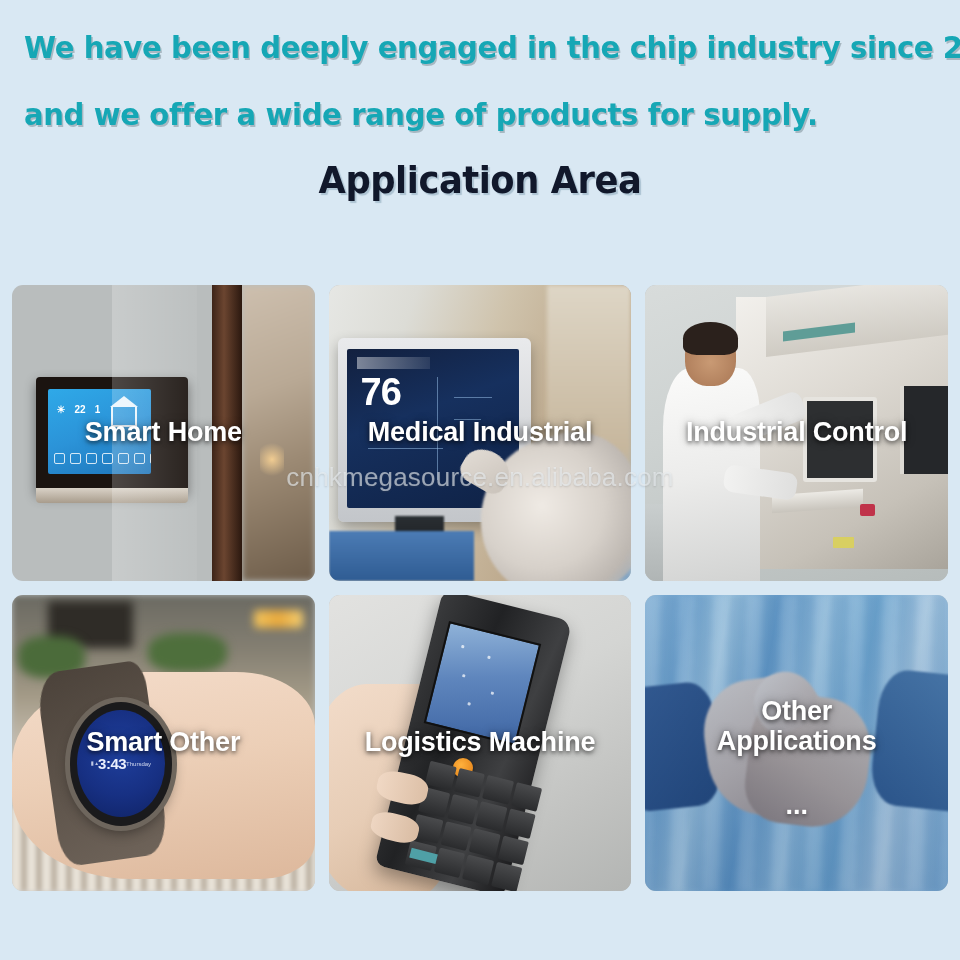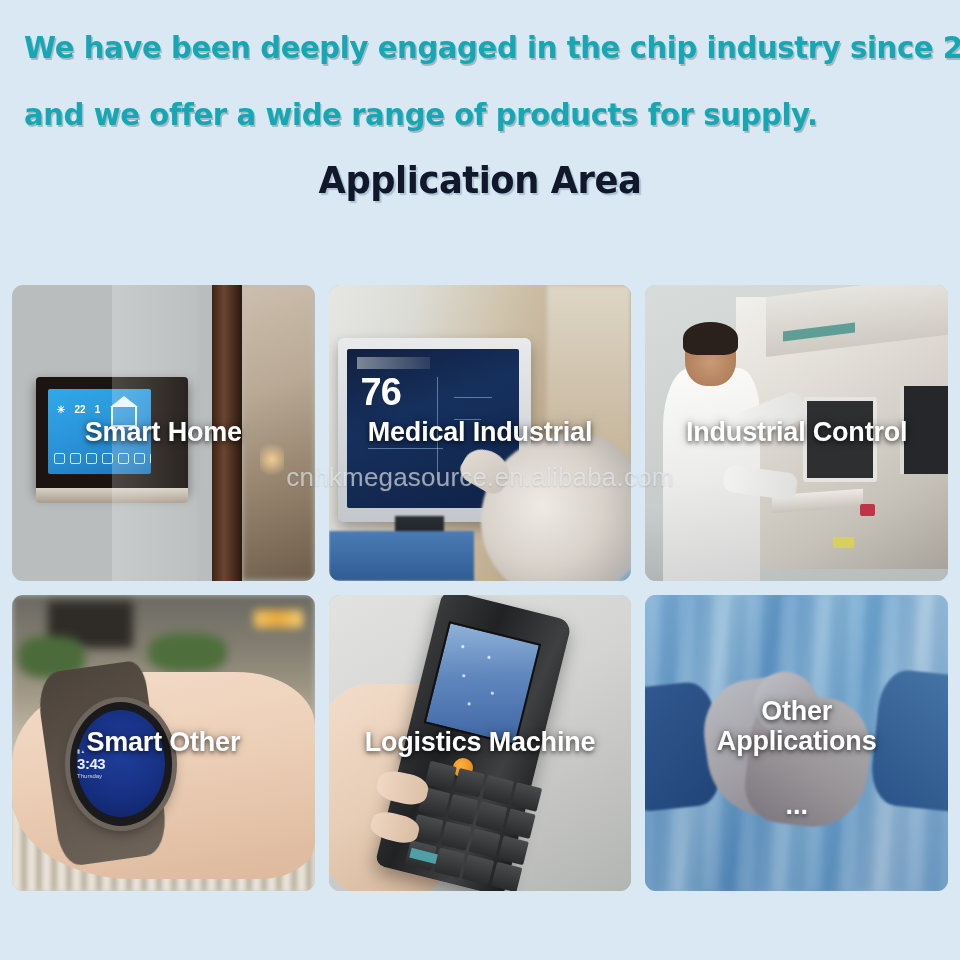--- a/index.html
+++ b/index.html
@@ -347,22 +347,22 @@
   .sw-watch {
     position: absolute; left: 19%; top: 36%; width: 34%; height: 42%;
     border-radius: 50%;
     background: #1a1a1c;
     box-shadow: 0 0 0 5px #6e665d, 0 6px 14px rgba(0,0,0,0.45);
   }
   .sw-face {
     position: absolute; left: 21.5%; top: 39%; width: 29%; height: 36%;
     border-radius: 50%;
     background: radial-gradient(circle at 50% 40%, #1f3f9c 0%, #173083 55%, #0f2263 100%);
-    display: flex; flex-direction: column;
-    justify-content: center;
+    display: flex; 
+    align-items: center; justify-content: center;
     color: #e9eefc;
   }
   .sw-time { font-size: 15px; font-weight: bold; letter-spacing: -0.5px; }
   .sw-sub { font-size: 6px; opacity: 0.85; margin-top: 1px; }
   .sw-top-icons { font-size: 5.5px; opacity: 0.8; margin-bottom: 1px; }
 
   
   .lm-bg {
     position: absolute; inset: 0;
     background: linear-gradient(150deg,#e2e2e0 0%, #d4d5d3 45%, #c2c3c1 75%, #b3b5b3 100%);

